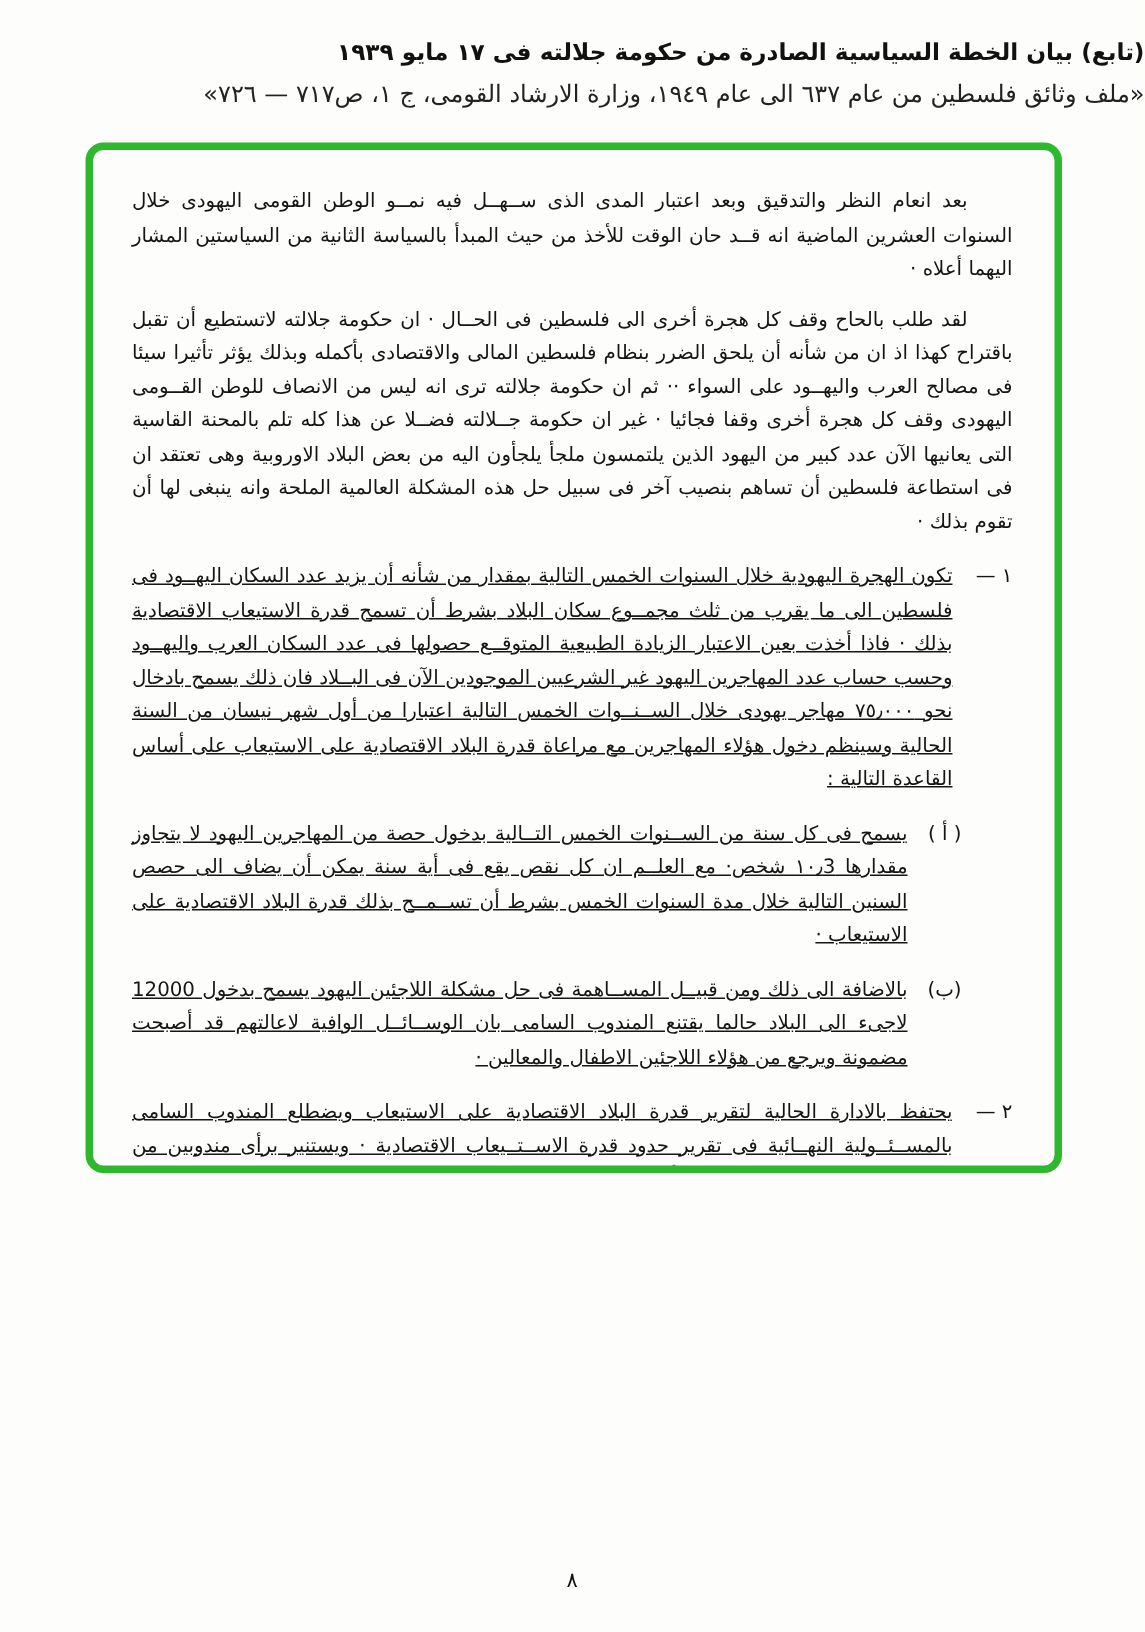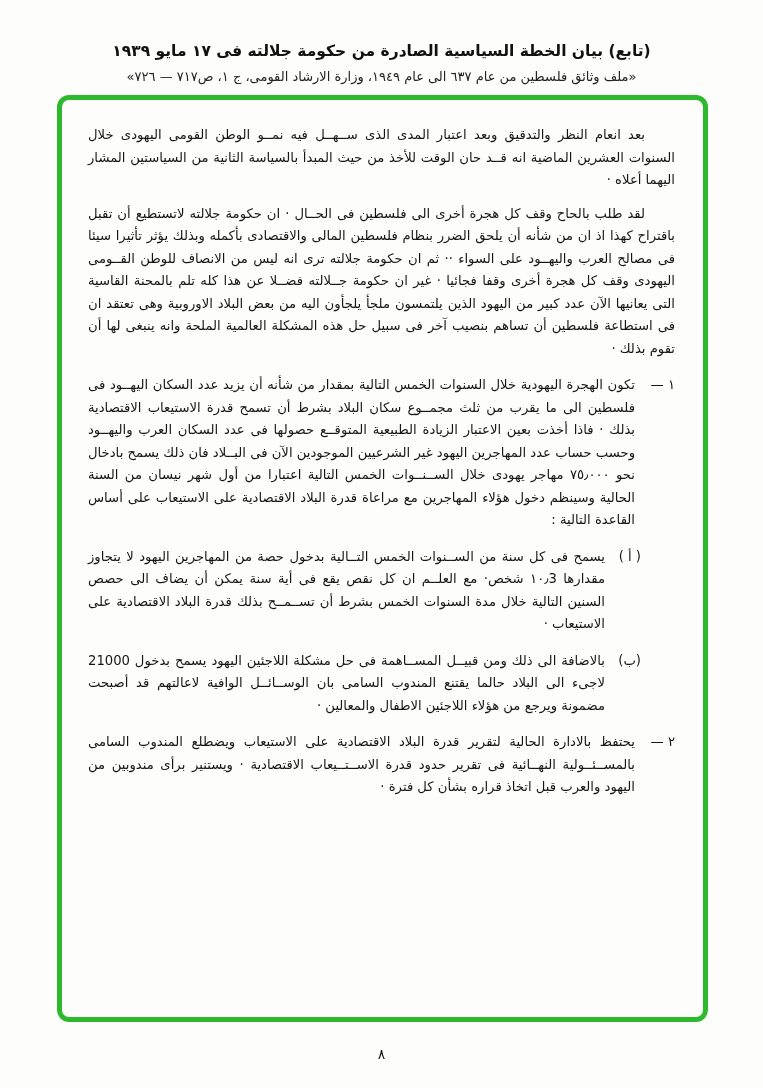--- a/index.html
+++ b/index.html
@@ -12,41 +12,40 @@
     position: relative;
     width: 763px;
     height: 1088px;
     background: #fdfdfb;
     color: #141414;
     direction: rtl;
     overflow: hidden;
     box-sizing: border-box;
   }
   .header {
-    text-align: center;
+    text-align: right;
     padding-top: 26px;
-    margin-top: 16px;
   }
   .title {
     font-size: 15.5px;
     font-weight: bold;
     letter-spacing: 0.2px;
     color: #111;
   }
   .source {
     margin-top: 9px;
-    font-size: 13px;
+    font-size: 16px;
     color: #222;
   }
   .green-box {
     position: absolute;
     left: 57px;
     top: 95px;
     width: 651px;
-    height: 927px;
+    height: 687px;
     border: 5px solid #2eb82e;
     border-radius: 12px;
     box-sizing: border-box;
     padding: 24px 28px 18px 26px;
     overflow: hidden;
   }
   .para {
     margin: 0 0 11px 0;
     font-size: 13.2px;
     line-height: 22.5px;
@@ -67,20 +66,21 @@
     line-height: 22.5px;
     white-space: nowrap;
     color: #151515;
   }
   .item .item-text {
     flex: 1;
     font-size: 13.2px;
     line-height: 22.5px;
     text-align: justify;
     color: #151515;
+    text-decoration: underline;
   }
   .item.sub {
     margin-right: 34px;
   }
   .item.sub .marker {
     flex: 0 0 36px;
   }
   .page-number {
     position: absolute;
     bottom: 26px;
@@ -113,21 +113,21 @@
       <span class="item-text">تكون الهجرة اليهودية خلال السنوات الخمس التالية بمقدار من شأنه أن يزيد عدد السكان اليهــود فى فلسطين الى ما يقرب من ثلث مجمــوع سكان البلاد بشرط أن تسمح قدرة الاستيعاب الاقتصادية بذلك · فاذا أخذت بعين الاعتبار الزيادة الطبيعية المتوقــع حصولها فى عدد السكان العرب واليهــود وحسب حساب عدد المهاجرين اليهود غير الشرعيين الموجودين الآن فى البــلاد فان ذلك يسمح بادخال نحو ٧٥٫٠٠٠ مهاجر يهودى خلال الســنــوات الخمس التالية اعتبارا من أول شهر نيسان من السنة الحالية وسينظم دخول هؤلاء المهاجرين مع مراعاة قدرة البلاد الاقتصادية على الاستيعاب على أساس القاعدة التالية :</span>
     </div>
 
     <div class="item sub">
       <span class="marker">( أ )</span>
       <span class="item-text">يسمح فى كل سنة من الســنوات الخمس التــالية بدخول حصة من المهاجرين اليهود لا يتجاوز مقدارها ١٠٫3 شخص· مع العلــم ان كل نقص يقع فى أية سنة يمكن أن يضاف الى حصص السنين التالية خلال مدة السنوات الخمس بشرط أن تســمــح بذلك قدرة البلاد الاقتصادية على الاستيعاب ·</span>
     </div>
 
     <div class="item sub">
       <span class="marker">(ب)</span>
-      <span class="item-text">بالاضافة الى ذلك ومن قبيــل المســاهمة فى حل مشكلة اللاجئين اليهود يسمح بدخول 21000 لاجىء الى البلاد حالما يقتنع المندوب السامى بان الوســائــل الوافية لاعالتهم قد أصبحت مضمونة ويرجع من هؤلاء اللاجئين الاطفال والمعالين ·</span>
+      <span class="item-text">بالاضافة الى ذلك ومن قبيــل المســاهمة فى حل مشكلة اللاجئين اليهود يسمح بدخول 12000 لاجىء الى البلاد حالما يقتنع المندوب السامى بان الوســائــل الوافية لاعالتهم قد أصبحت مضمونة ويرجع من هؤلاء اللاجئين الاطفال والمعالين ·</span>
     </div>
 
     <div class="item">
       <span class="marker">٢ —</span>
       <span class="item-text">يحتفظ بالادارة الحالية لتقرير قدرة البلاد الاقتصادية على الاستيعاب ويضطلع المندوب السامى بالمســئــولية النهــائية فى تقرير حدود قدرة الاســتــيعاب الاقتصادية · ويستنير برأى مندوبين من اليهود والعرب قبل اتخاذ قراره بشأن كل فترة ·</span>
     </div>
 
   </div>
 
   <div class="page-number">٨</div>

